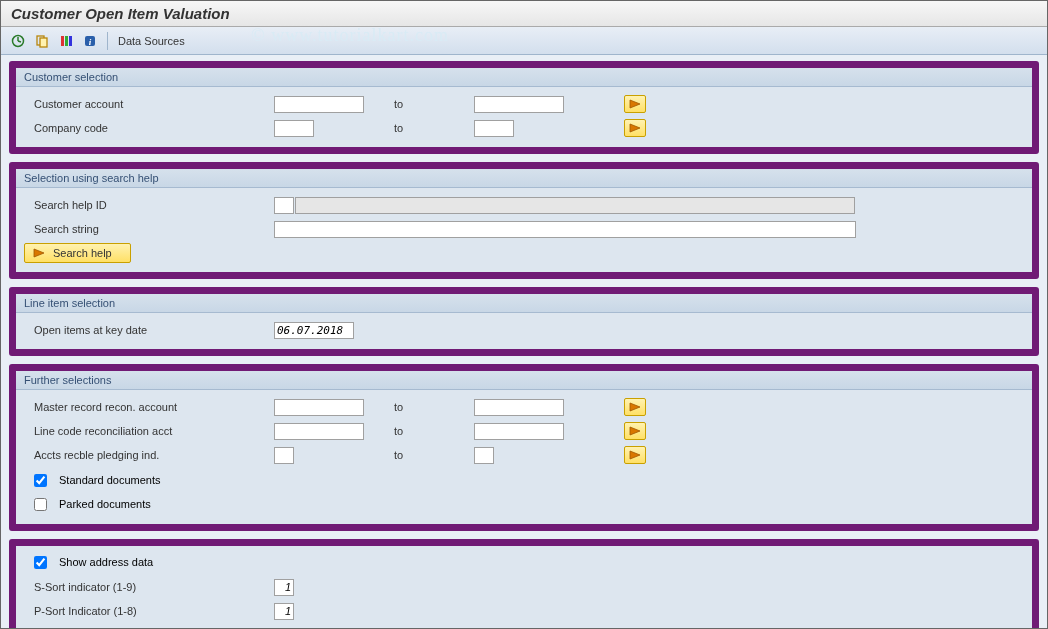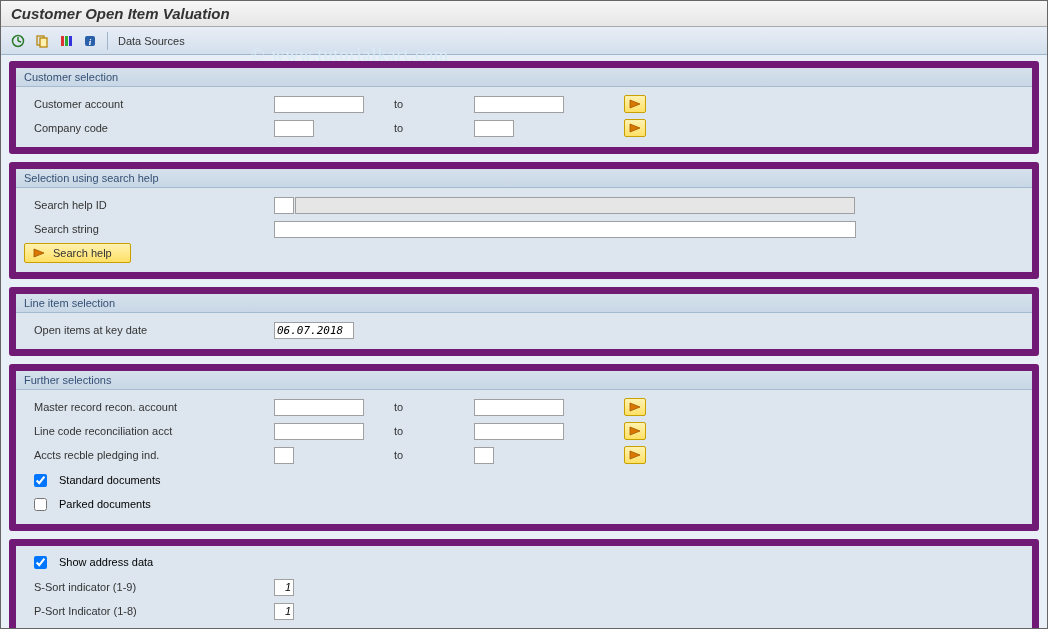--- a/index.html
+++ b/index.html
@@ -135,21 +135,21 @@
     .chk-row {
       display:flex;
       align-items:center;
       height: 20px;
       margin: 4px 0;
       gap: 12px;
     }
     .chk-row input[type="checkbox"]{ width:13px;height:13px; }
     .watermark {
       position:absolute;
-      top: 44px;
+      top: 24px;
       left: 250px;
       color: #d9ebf5;
       font-size: 18px;
       letter-spacing: 1px;
       font-family: Georgia, serif;
       pointer-events:none;
       user-select:none;
       z-index: 5;
     }
   </style>

